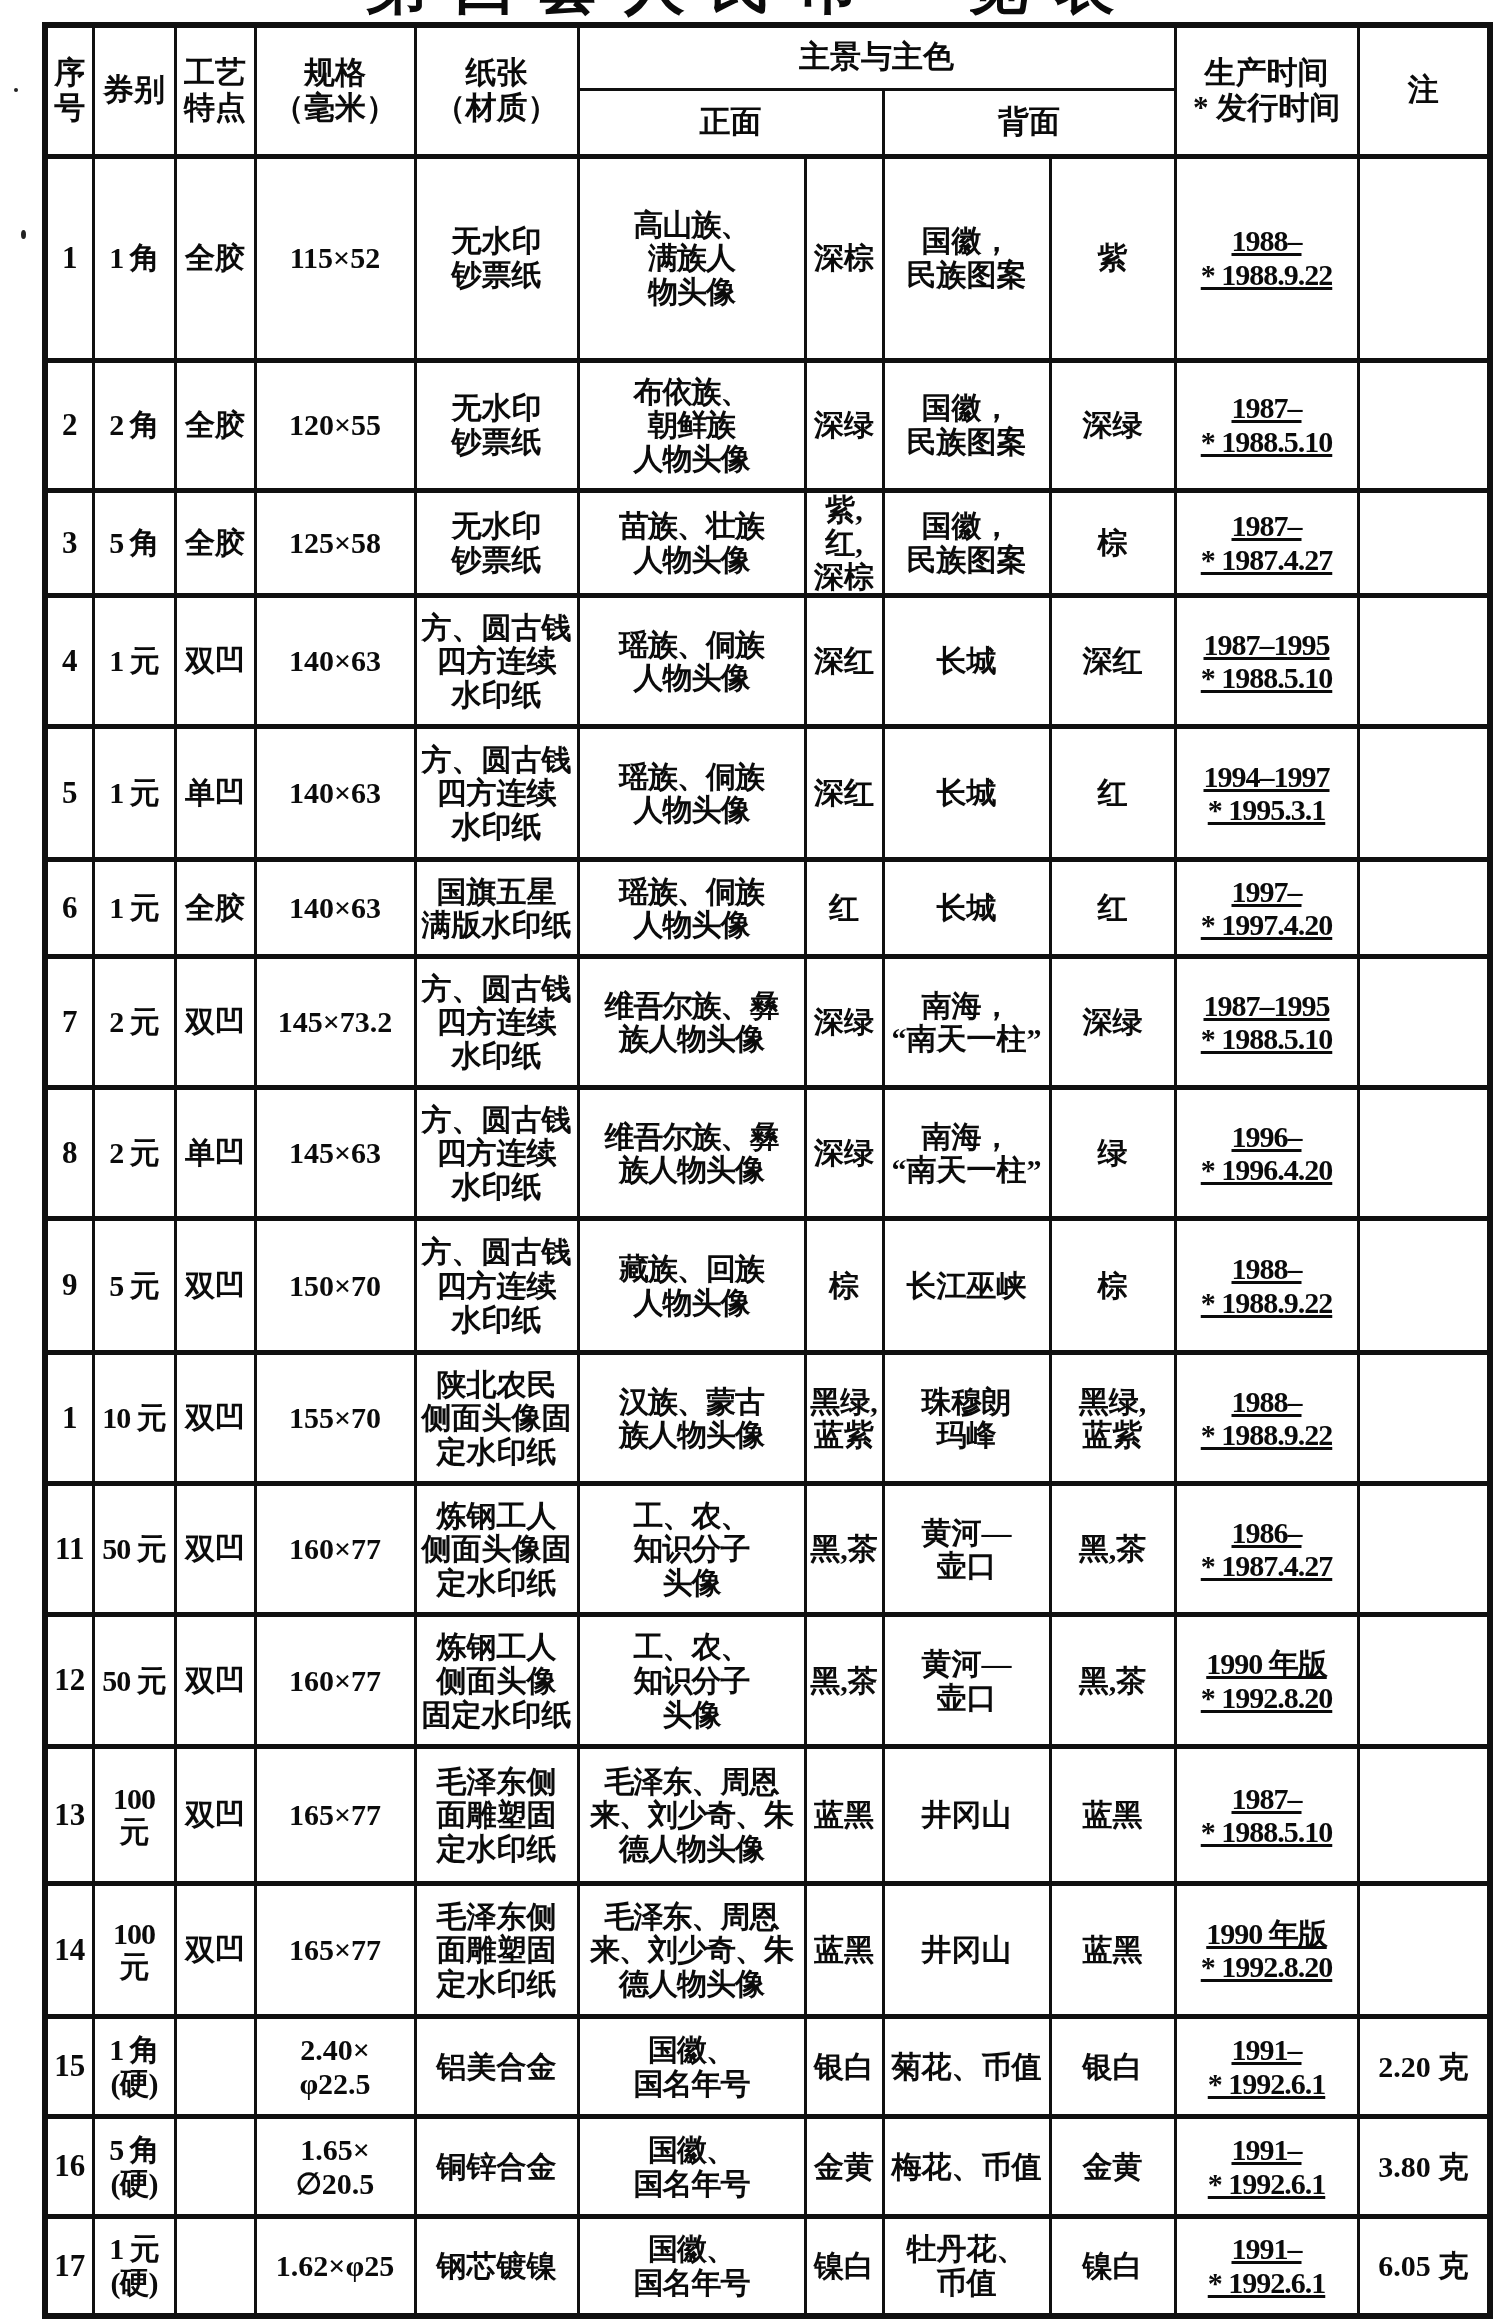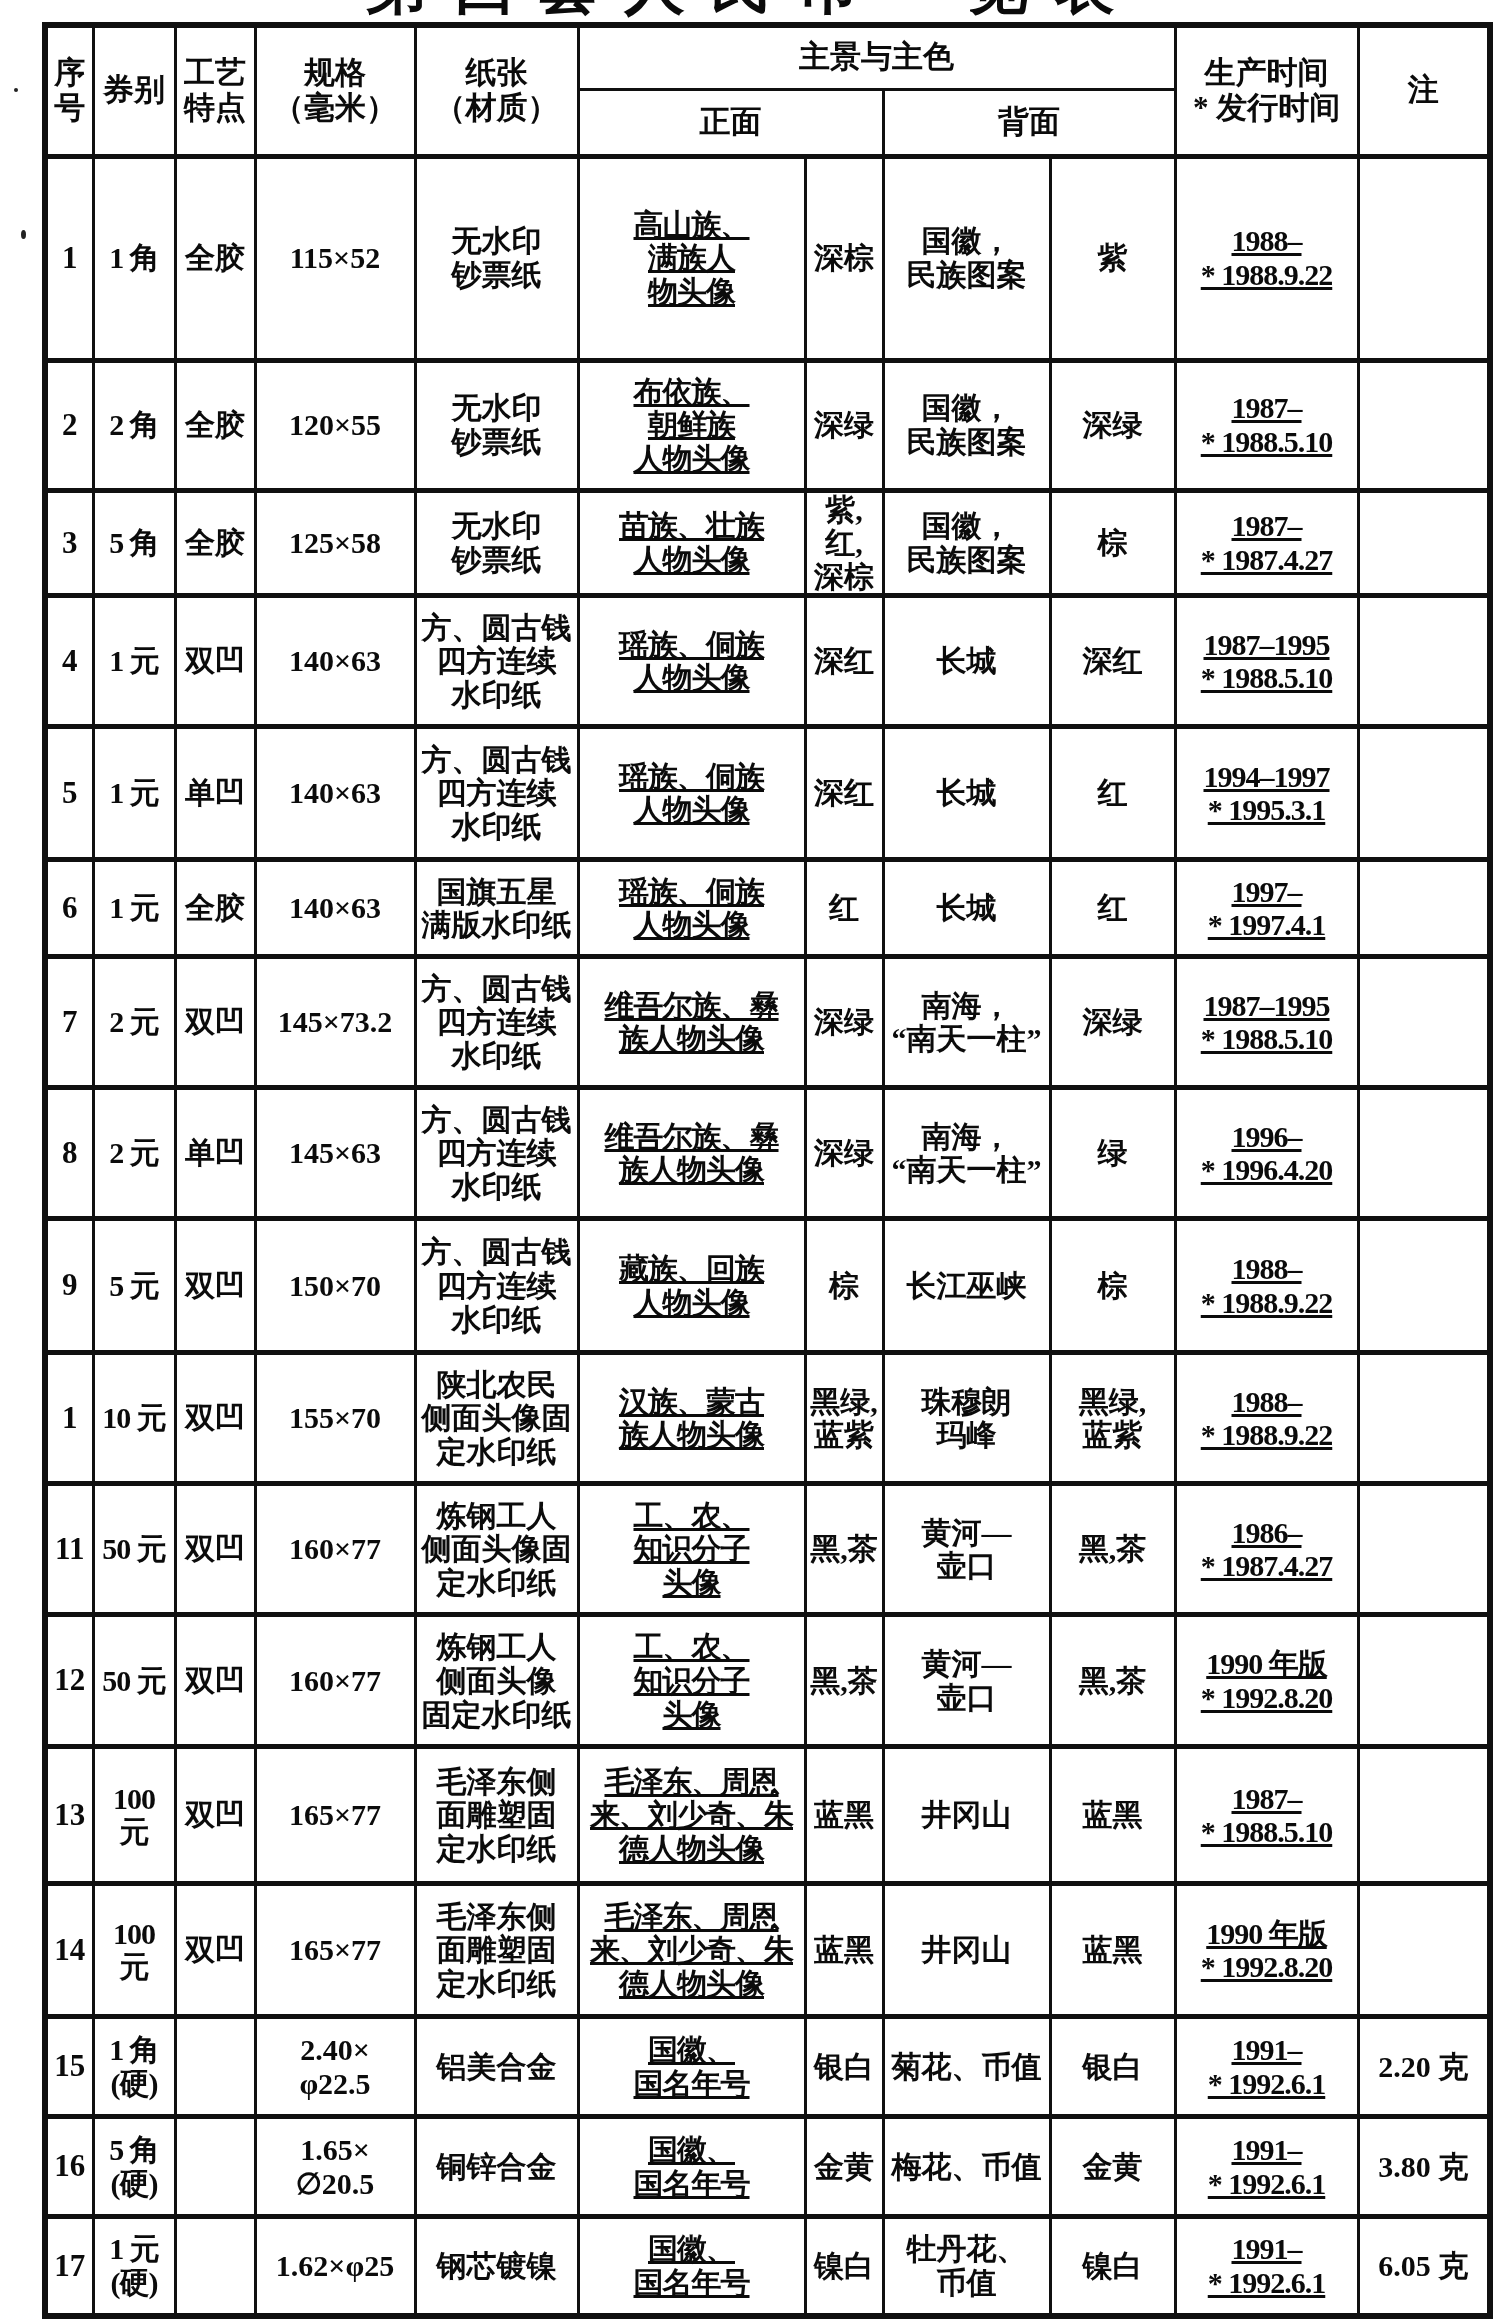--- a/index.html
+++ b/index.html
@@ -51,21 +51,21 @@
   tbody tr:nth-child(10){height:131px;}
   tbody tr:nth-child(11){height:131px;}
   tbody tr:nth-child(12){height:132px;}
   tbody tr:nth-child(13){height:137px;}
   tbody tr:nth-child(14){height:133px;}
   tbody tr:nth-child(15){height:100px;}
   tbody tr:nth-child(16){height:100px;}
   tbody tr:nth-child(17){height:99px;}
   .c-no{font-size:31px;}
   .c-denom{letter-spacing:-1px;}
-  .c-fscene{letter-spacing:-1px;text-decoration:underline;}
+  .c-fscene{letter-spacing:-1px;}
   .c-dates{letter-spacing:-1px;text-decoration:underline;}
   .speck{position:absolute;background:#222;border-radius:50%;}
 </style>
 </head>
 <body>
 
 <div class="page">
 
   <div class="title-clip">
     <span>第四套人民币一览表</span>
@@ -205,21 +205,21 @@
     <td class="c-craft">全胶</td>
     <td class="c-size">140×63</td>
     <td class="c-paper">国旗五星
 满版水印纸</td>
     <td class="c-fscene">瑶族、侗族
 人物头像</td>
     <td class="c-fcolor">红</td>
     <td class="c-bscene">长城</td>
     <td class="c-bcolor">红</td>
     <td class="c-dates">1997–
-* 1997.4.1</td>
+* 1997.4.20</td>
     <td class="c-note"></td>
   </tr>
           <tr>
     <td class="c-no">7</td>
     <td class="c-denom">2 元</td>
     <td class="c-craft">双凹</td>
     <td class="c-size">145×73.2</td>
     <td class="c-paper">方、圆古钱
 四方连续
 水印纸</td>

